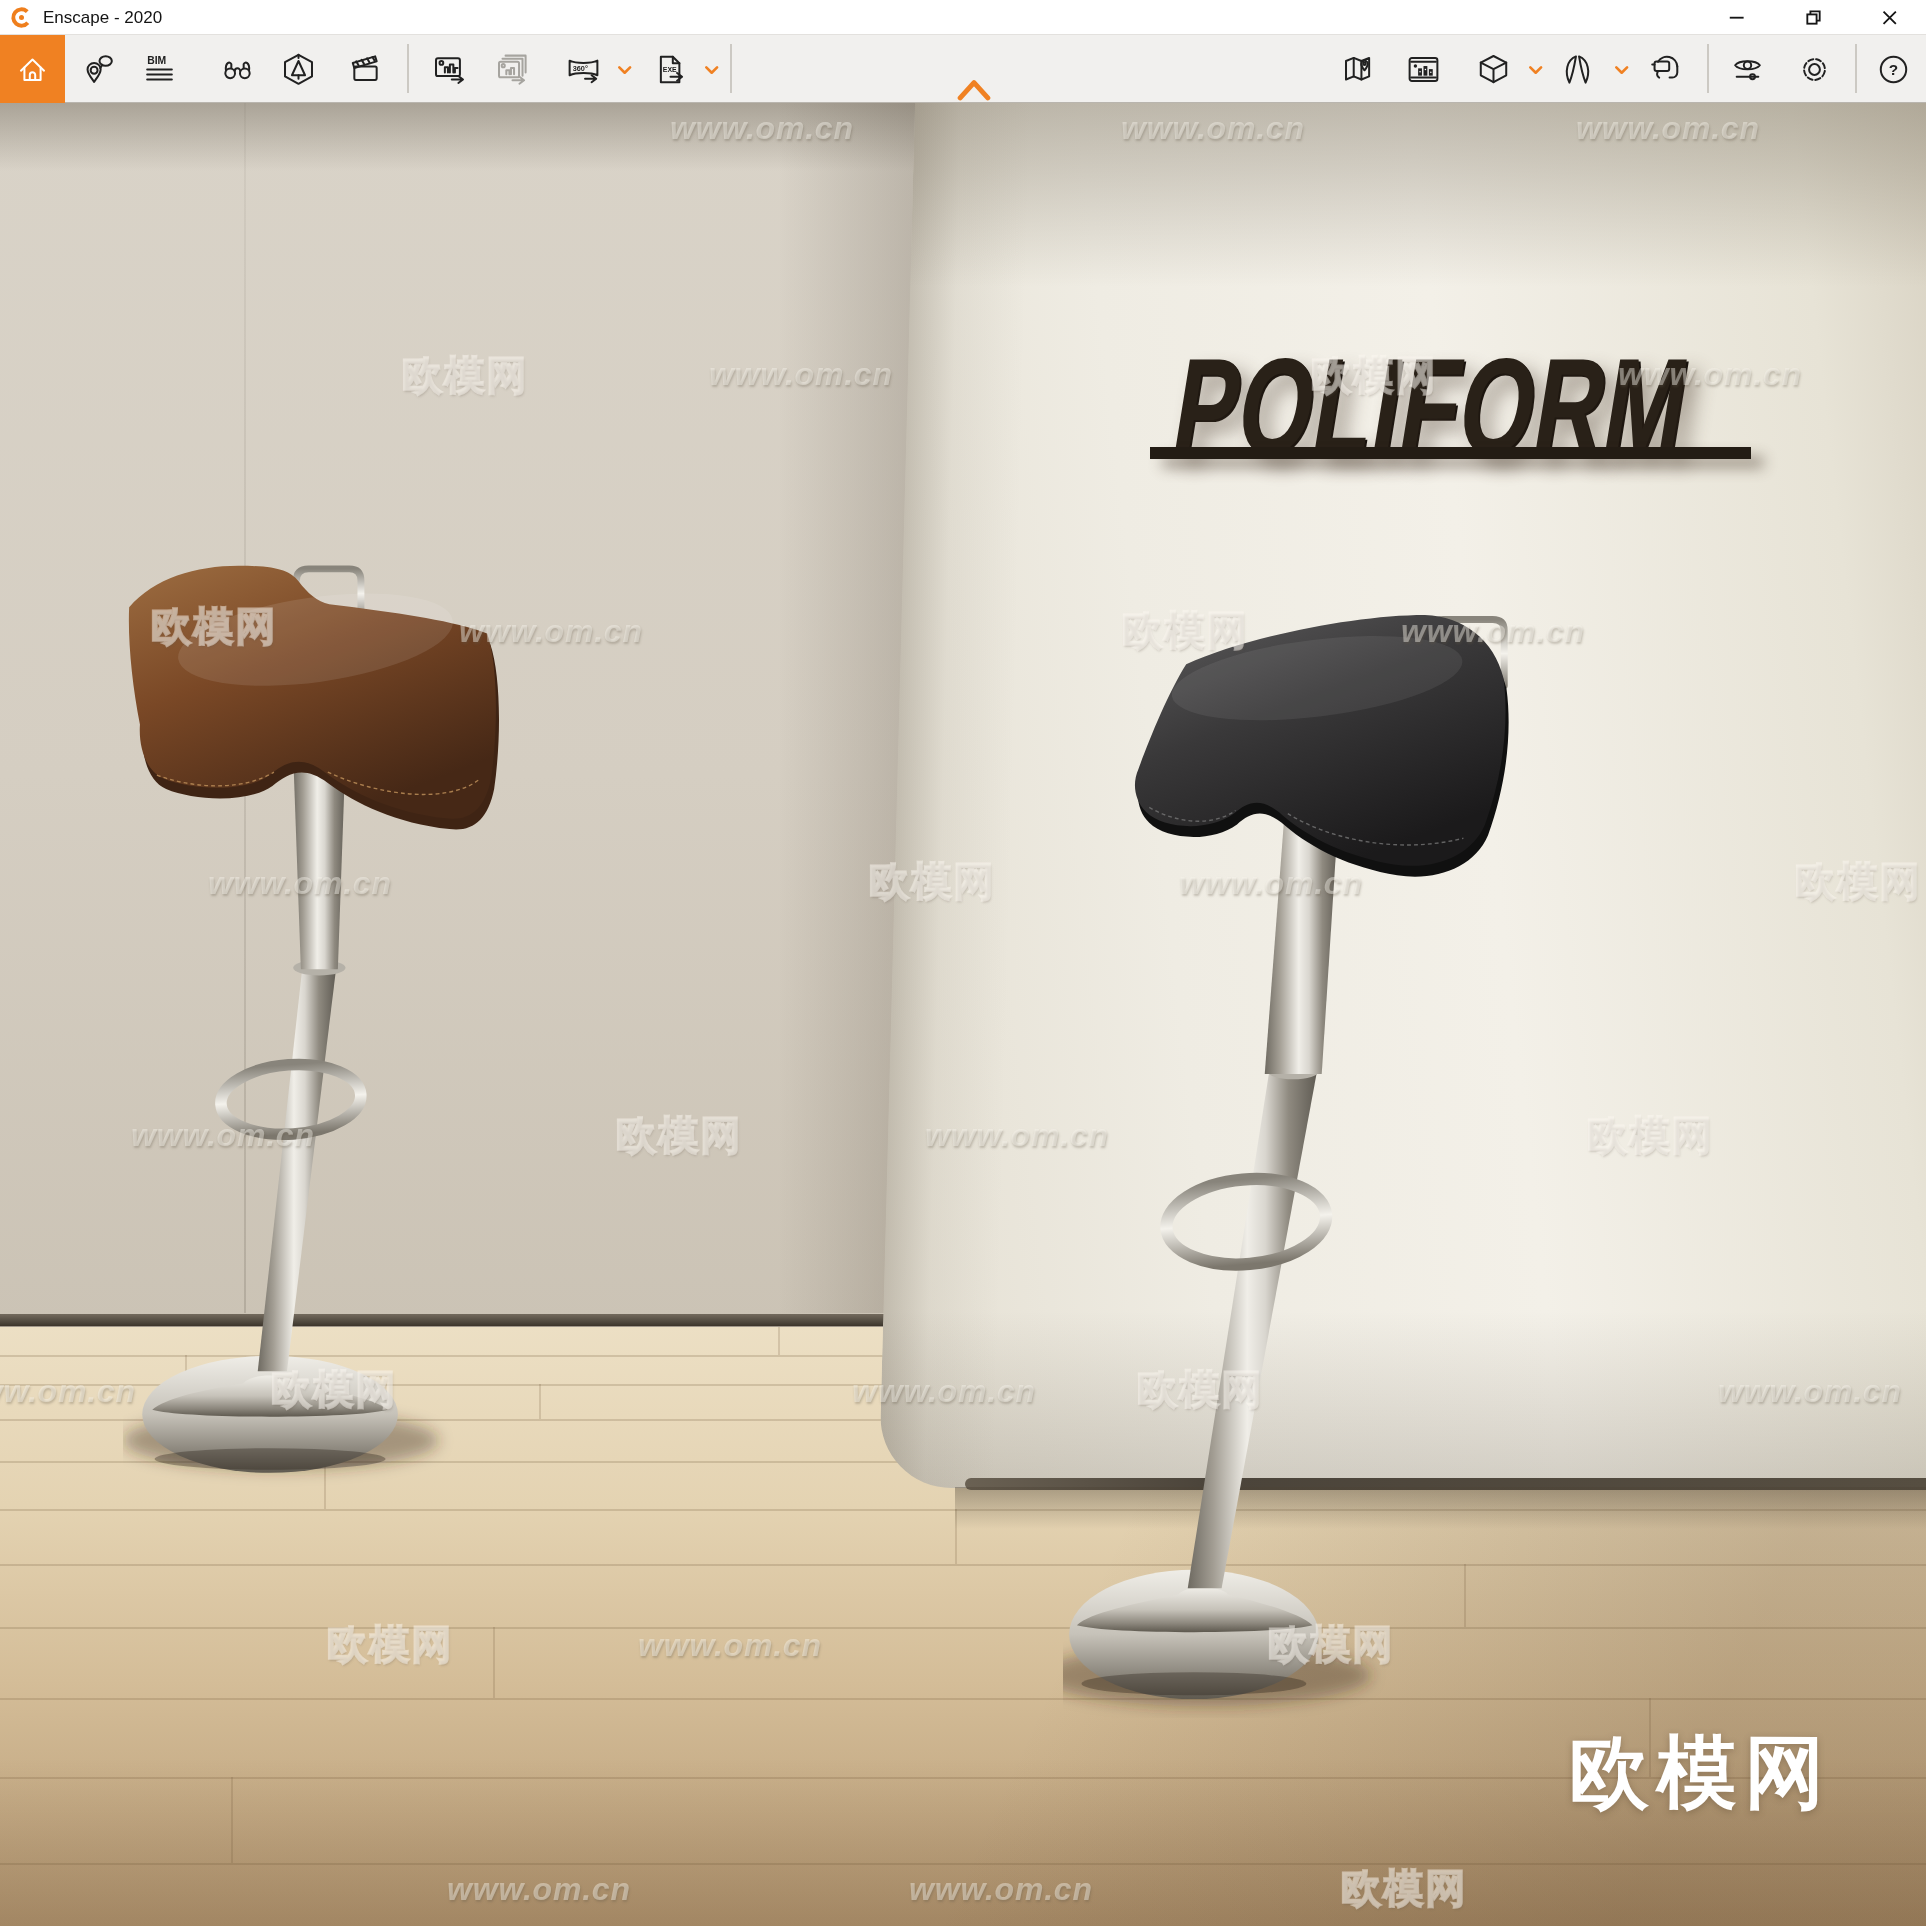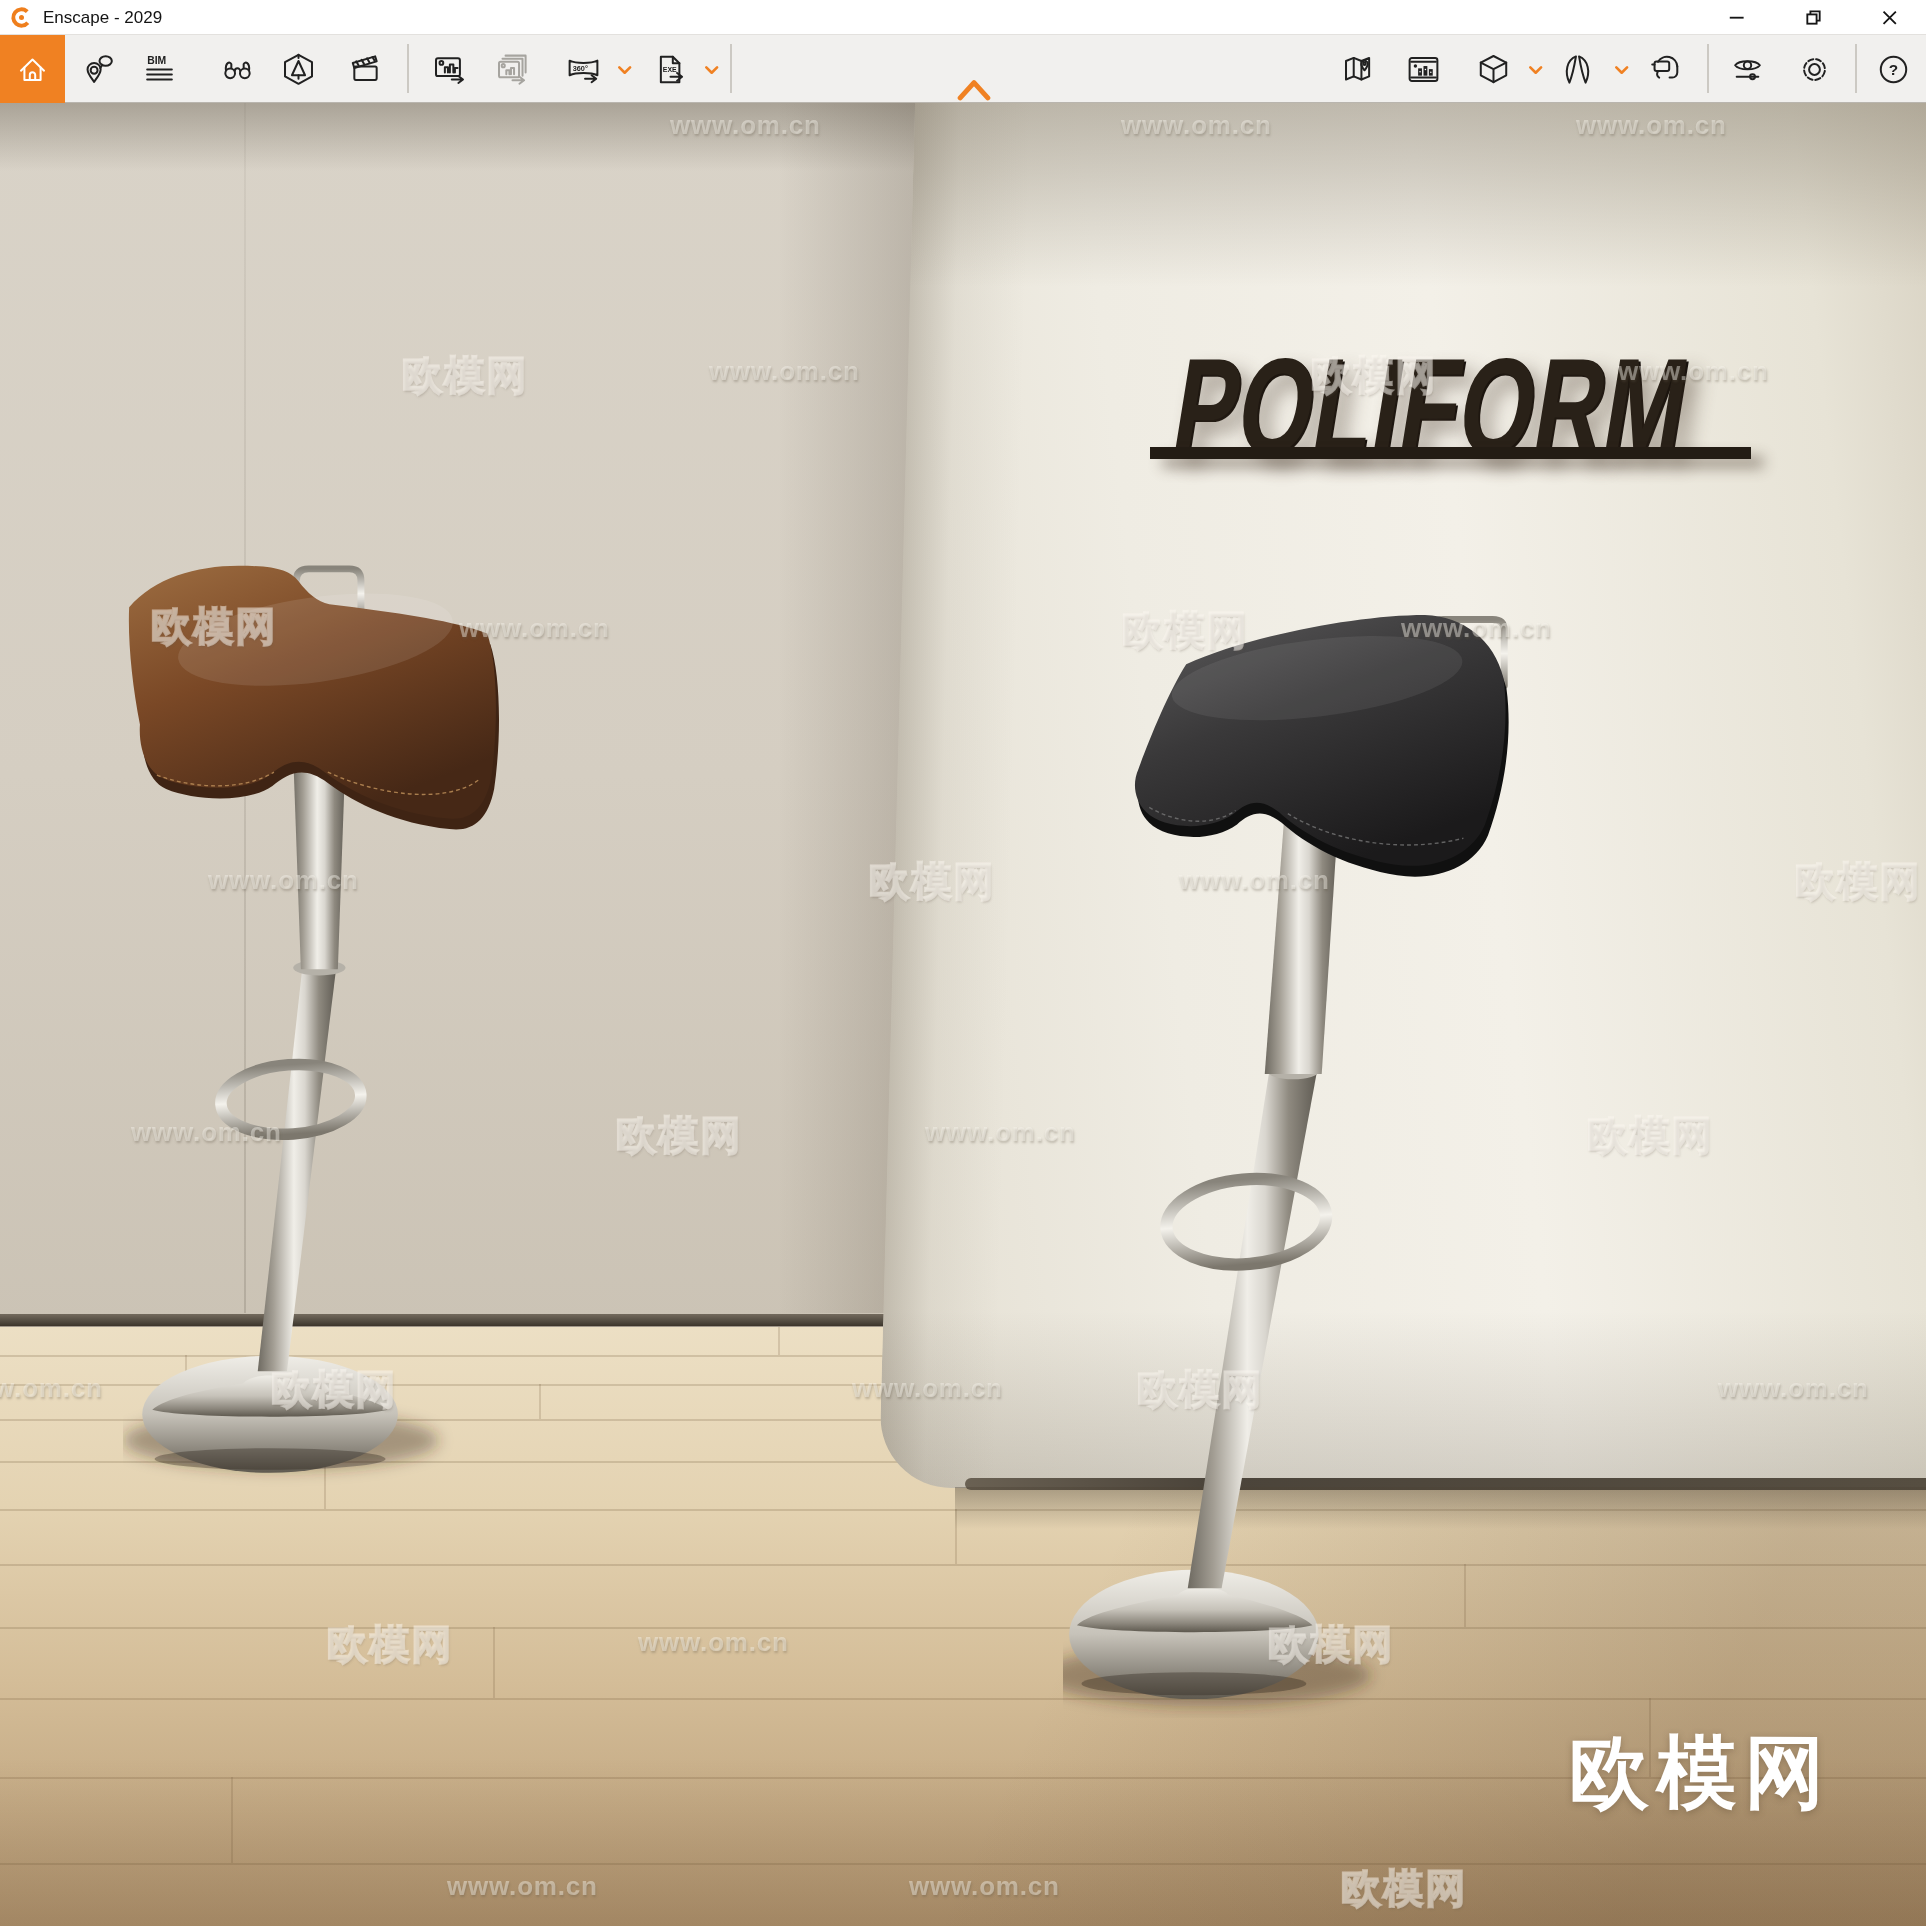--- a/index.html
+++ b/index.html
@@ -68,22 +68,22 @@
     transform:scaleX(.70) skewX(-13deg);transform-origin:0 100%;
     text-shadow:20px 12.3px 23px rgba(70,56,42,.45),3.1px 2.3px 0 #15100b;}
   .brand-underline{position:absolute;left:-15.4px;top:109px;width:601px;height:11.6px;background:#231c14;
     box-shadow:12.3px 9.2px 14px rgba(70,56,42,.45);}
 
   .stool{position:absolute;z-index:6;}
 
   
   #wm-layer{position:absolute;left:0;top:0;width:1926px;height:1926px;z-index:30;pointer-events:none;}
   .wm{position:absolute;font-weight:bold;white-space:nowrap;}
-  .wm-url{font-size:26px;letter-spacing:0.8px;color:rgba(250,247,240,.42);
-    text-shadow:0.8px 1.5px 2.3px rgba(95,85,70,.30);}
+  .wm-url{font-size:32px;letter-spacing:0.8px;color:rgba(250,247,240,.42);
+    text-shadow:0.8px 1.5px 2.3px rgba(95,85,70,.30);font-style:italic;}
   .wm-cn{font-size:40px;letter-spacing:2.3px;color:rgba(250,247,240,.14);
     -webkit-text-stroke:1.9px rgba(252,249,242,.48);text-shadow:0.8px 1.5px 2.3px rgba(95,85,70,.25);}
   .wm-large{position:absolute;left:1569px;top:1720px;z-index:35;font-size:80px;font-weight:bold;
     letter-spacing:7.7px;color:#ffffff;text-shadow:0 2.3px 7.7px rgba(80,60,40,.35);white-space:nowrap;}
 </style>
 </head>
 <body>
 
 <div class="wall"></div>
 <div class="wall-seam"></div>
@@ -250,21 +250,21 @@
   </div>
 <div class="wm-large">欧模网</div>
 
 <div style="position:absolute;left:0;top:102px;width:1926px;height:1824px;z-index:40;"></div>
 
 <div class="titlebar">
   <svg class="app-logo" viewBox="0 0 32 32">
     <circle cx="16" cy="16" r="10.5" fill="none" stroke="#ef7f1d" stroke-width="5" stroke-dasharray="50 16" transform="rotate(40 16 16)"></circle>
     <circle cx="16" cy="16" r="3.2" fill="#ef7f1d"></circle>
   </svg>
-  <div class="app-title">Enscape - 2029</div>
+  <div class="app-title">Enscape - 2020</div>
   <div class="winbtn" style="left:1706px">
     <svg width="15.4" height="15.4" viewBox="0 0 20 20">
         <path d="M1 10 H19"></path>
       </svg>
   </div>
   <div class="winbtn" style="left:1782px">
     <svg width="17" height="17" viewBox="0 0 22 22">
       <rect x="3" y="7" width="12" height="12"></rect>
         <path d="M7 7 V3 H19 V15 H15"></path>
       </svg>

